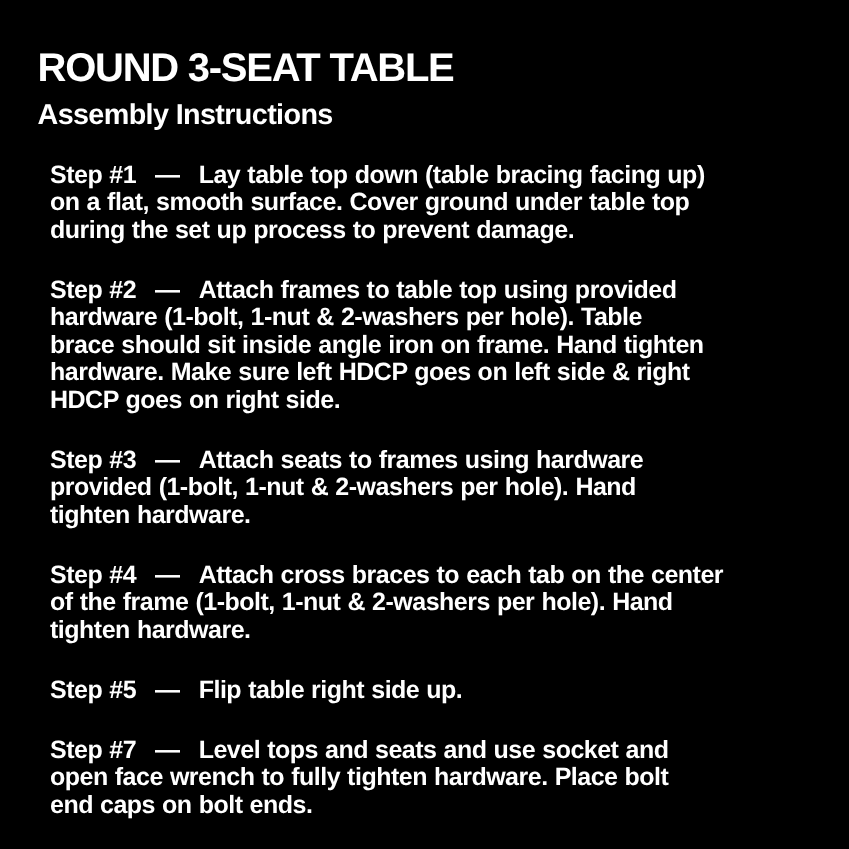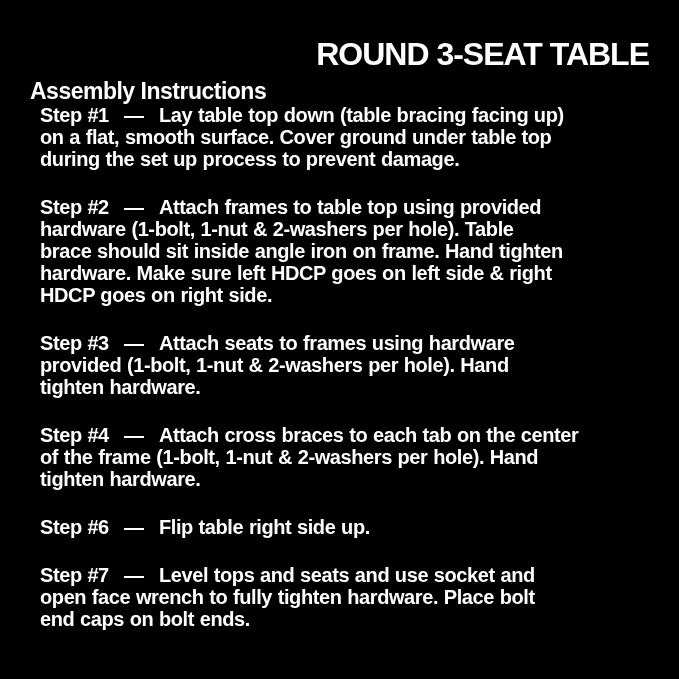--- a/index.html
+++ b/index.html
@@ -15,38 +15,39 @@
     overflow: hidden;
   }
   .page {
     box-sizing: border-box;
     width: 679px;
     height: 679px;
     padding: 36px 30px 0 40px;
   }
   .title {
     margin: 0;
-    text-align: right;
+    text-align: left;
     font-size: 32px;
     font-weight: 700;
     letter-spacing: -1px;
     line-height: 36px;
     
     margin-left: -10px;
   }
   .subtitle {
     margin: 6px 0 0 0;
     text-align: left;
     font-size: 23px;
     font-weight: 700;
     letter-spacing: -0.5px;
     line-height: 26px;
     margin-left: -10px;
   }
   .steps {
+    margin-top: 25px;
   }
   .step {
     margin: 0 0 26px 0;
     font-size: 20px;
     font-weight: 700;
     letter-spacing: -0.4px;
     line-height: 22px;
     white-space: pre-line; 
     word-spacing: 0.5px;
   }
@@ -66,18 +67,18 @@
 hardware (1-bolt, 1-nut &amp; 2-washers per hole). Table
 brace should sit inside angle iron on frame. Hand tighten
 hardware. Make sure left HDCP goes on left side &amp; right
 HDCP goes on right side.</p>
     <p class="step">Step #3  —  Attach seats to frames using hardware
 provided (1-bolt, 1-nut &amp; 2-washers per hole). Hand
 tighten hardware.</p>
     <p class="step">Step #4  —  Attach cross braces to each tab on the center
 of the frame (1-bolt, 1-nut &amp; 2-washers per hole). Hand
 tighten hardware.</p>
-    <p class="step">Step #6  —  Flip table right side up.</p>
+    <p class="step">Step #5  —  Flip table right side up.</p>
     <p class="step">Step #7  —  Level tops and seats and use socket and
 open face wrench to fully tighten hardware. Place bolt
 end caps on bolt ends.</p>
   </div>
 </div>
 
 </body></html>

